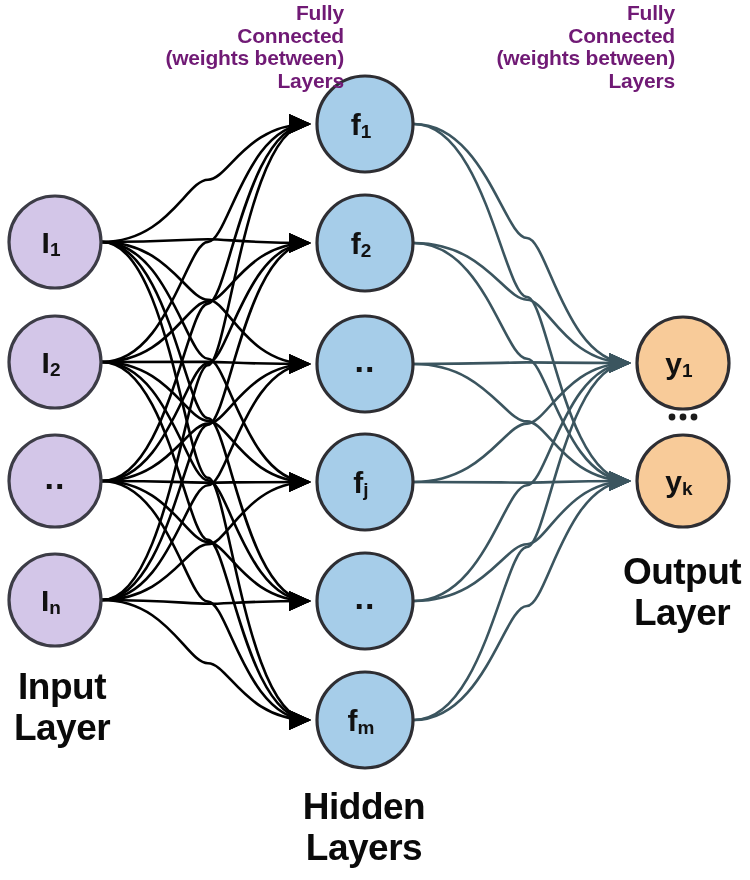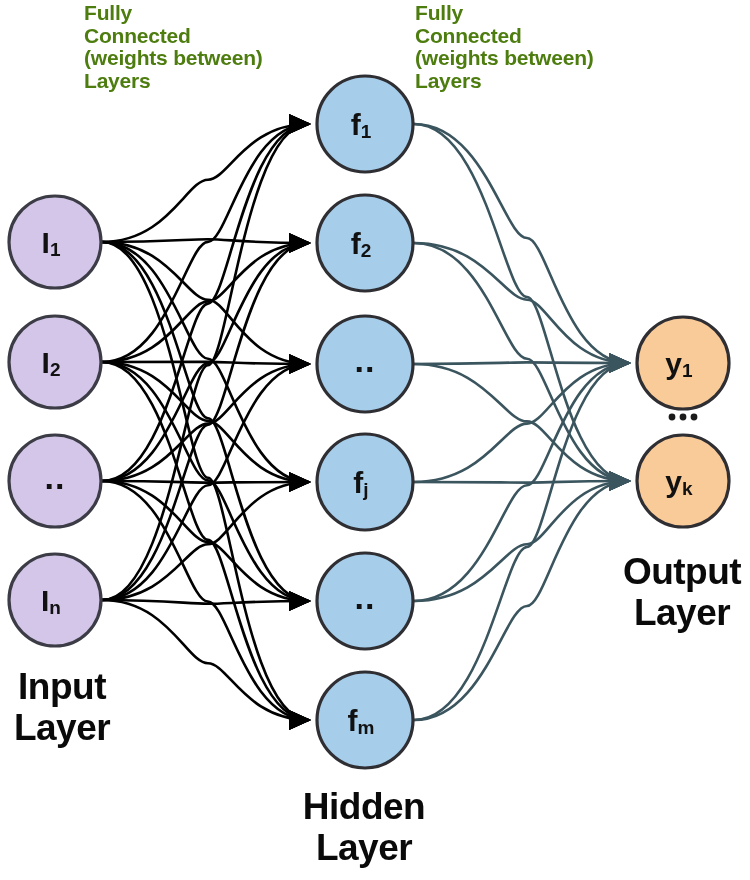--- a/index.html
+++ b/index.html
@@ -23,25 +23,25 @@
     left: 0;
     width: 750px;
     height: 880px;
   }
   .node-label {
     font-weight: bold;
     fill: #111111;
   }
   .hdr {
     position: absolute;
-    text-align: left;
+    text-align: right;
     font-weight: bold;
     font-size: 21px;
     line-height: 22.5px;
-    color: #4d7c0f;
+    color: #701a75;
     letter-spacing: -0.2px;
     white-space: pre-line;
   }
   .layer-label {
     position: absolute;
     text-align: center;
     font-weight: bold;
     font-size: 37px;
     line-height: 41px;
     color: #0a0a0a;
@@ -165,17 +165,17 @@
 (weights between)
 Layers</div>
   <div class="hdr" id="hdr-1" style="left: 415px; top: 2px; width: 260px;">Fully
 Connected
 (weights between)
 Layers</div>
 
   <div class="layer-label" id="lbl-0" style="left: -68px; top: 666px; width: 260px;">Input
 Layer</div>
   <div class="layer-label" id="lbl-1" style="left: 234px; top: 786px; width: 260px;">Hidden
-Layer</div>
+Layers</div>
   <div class="layer-label" id="lbl-2" style="left: 552px; top: 551px; width: 260px;">Output
 Layer</div>
 
 </div>
 
 </body></html>

